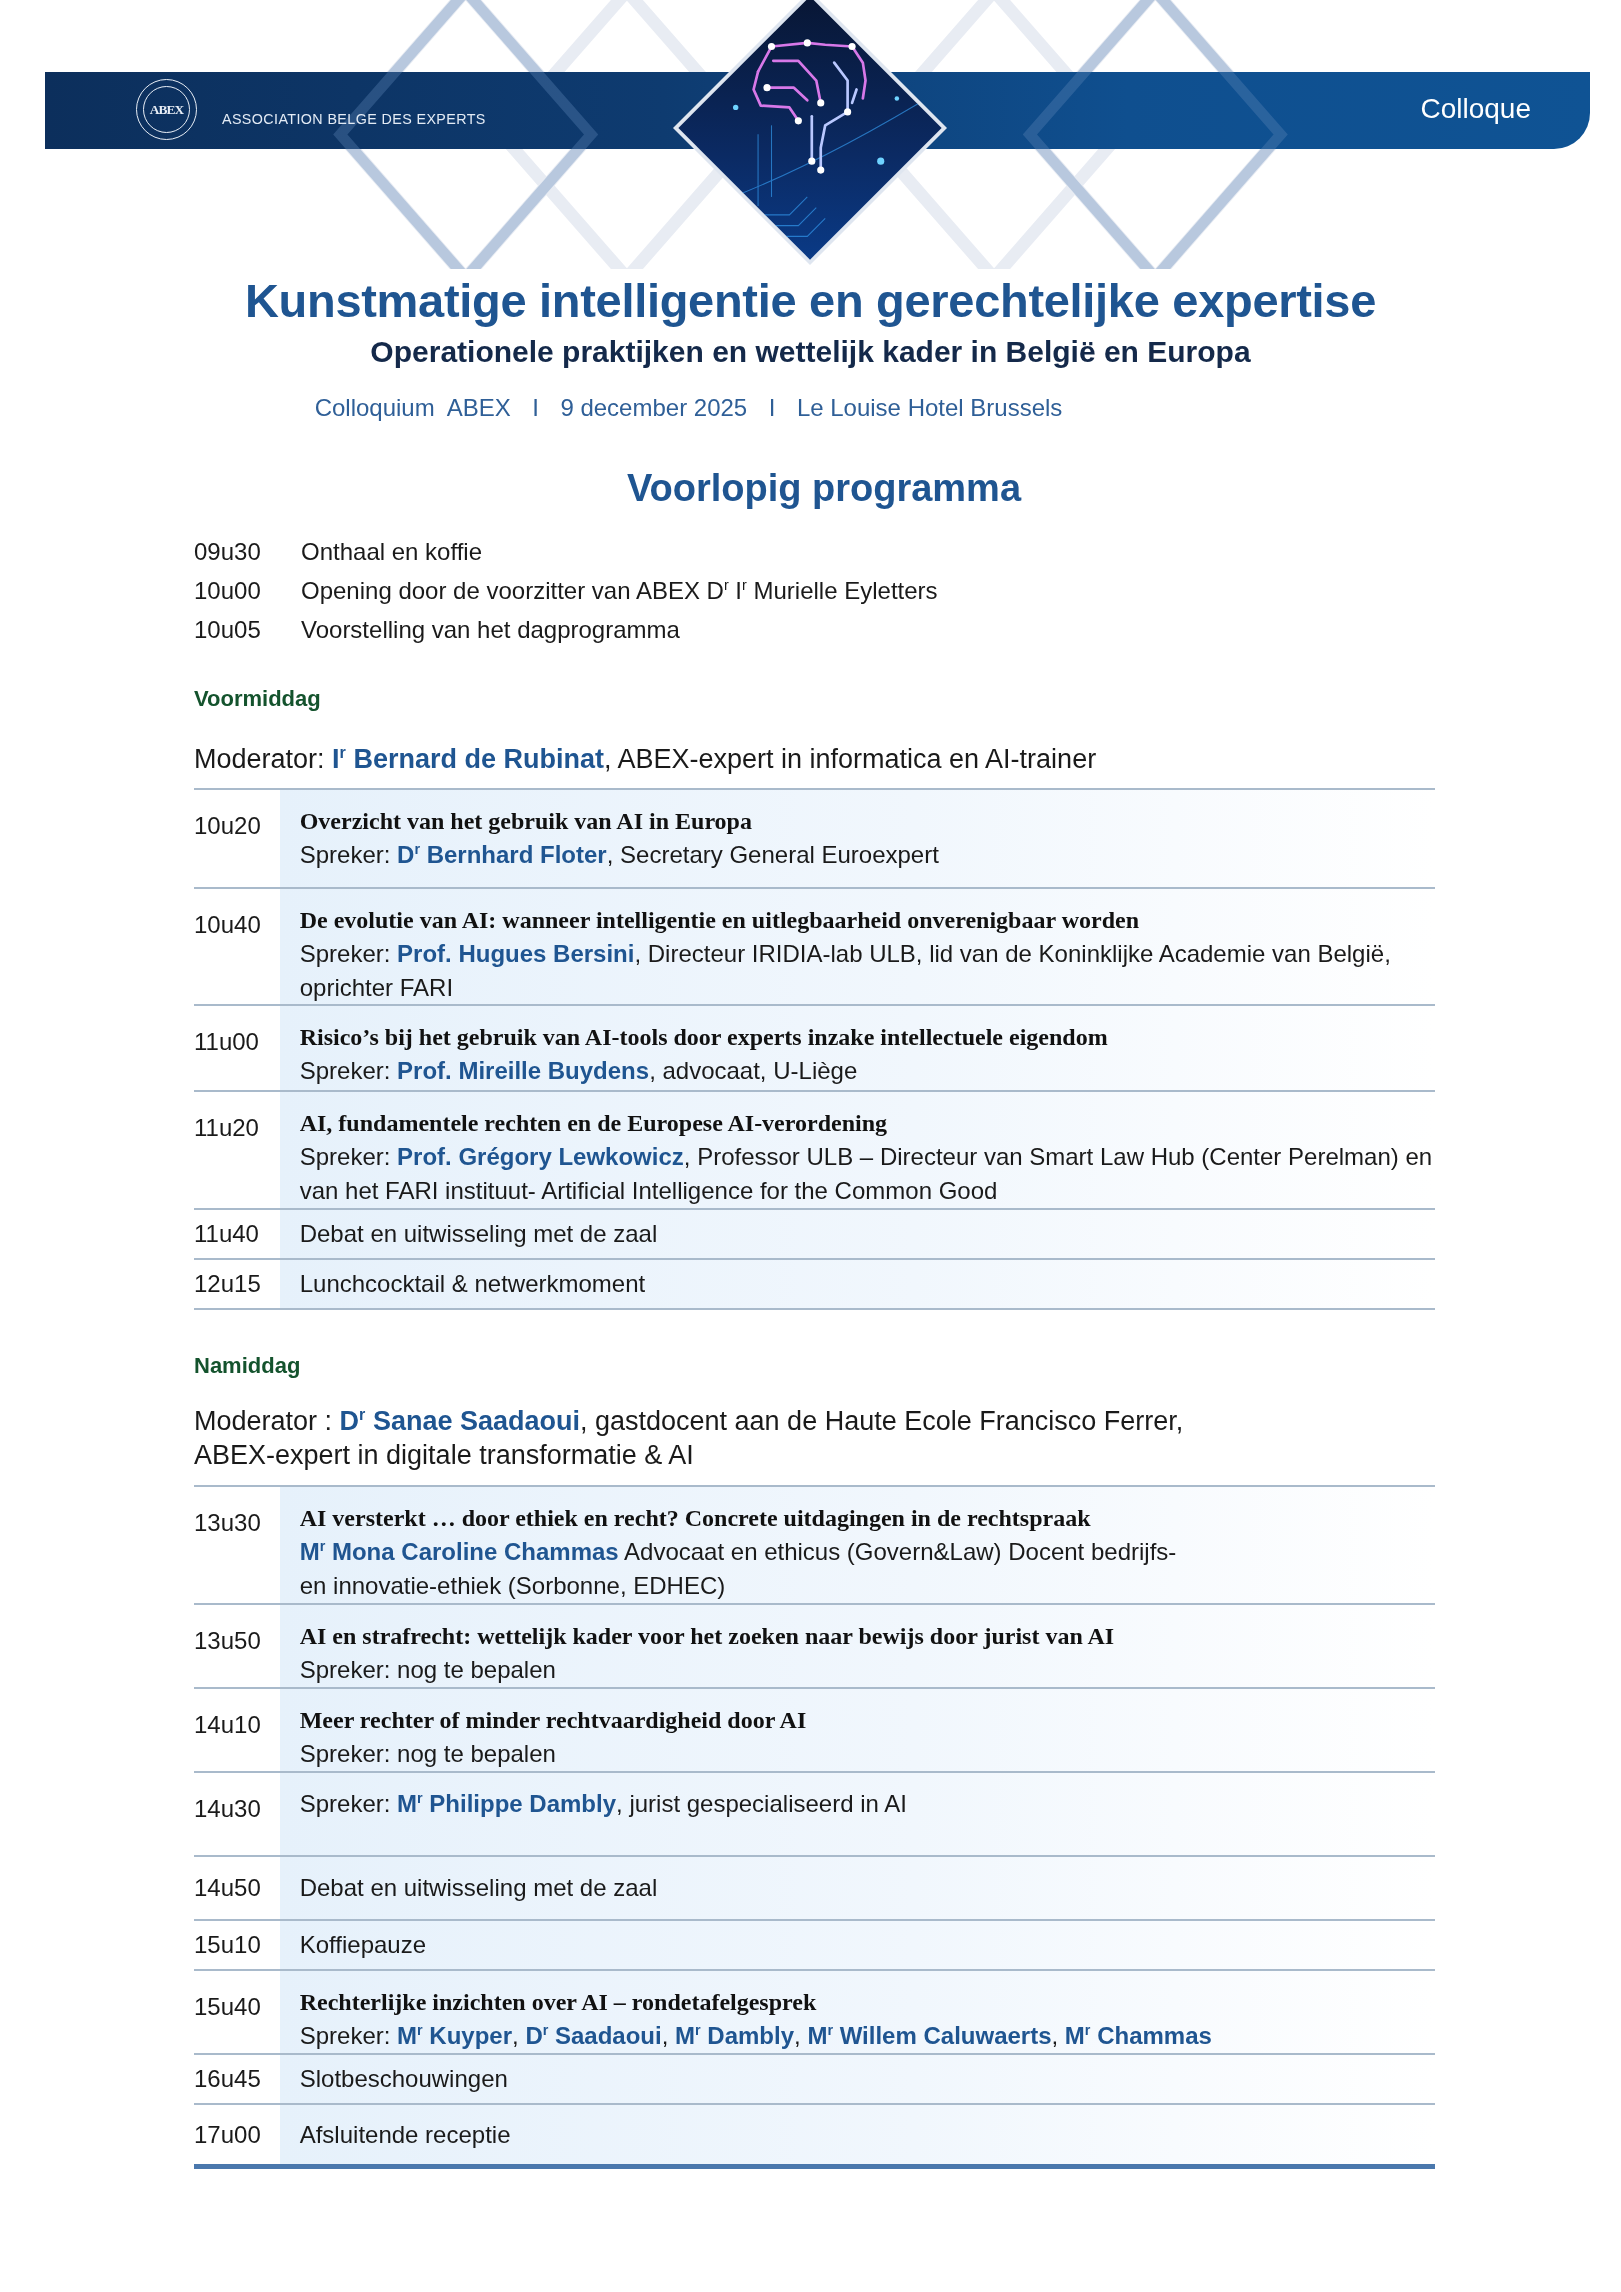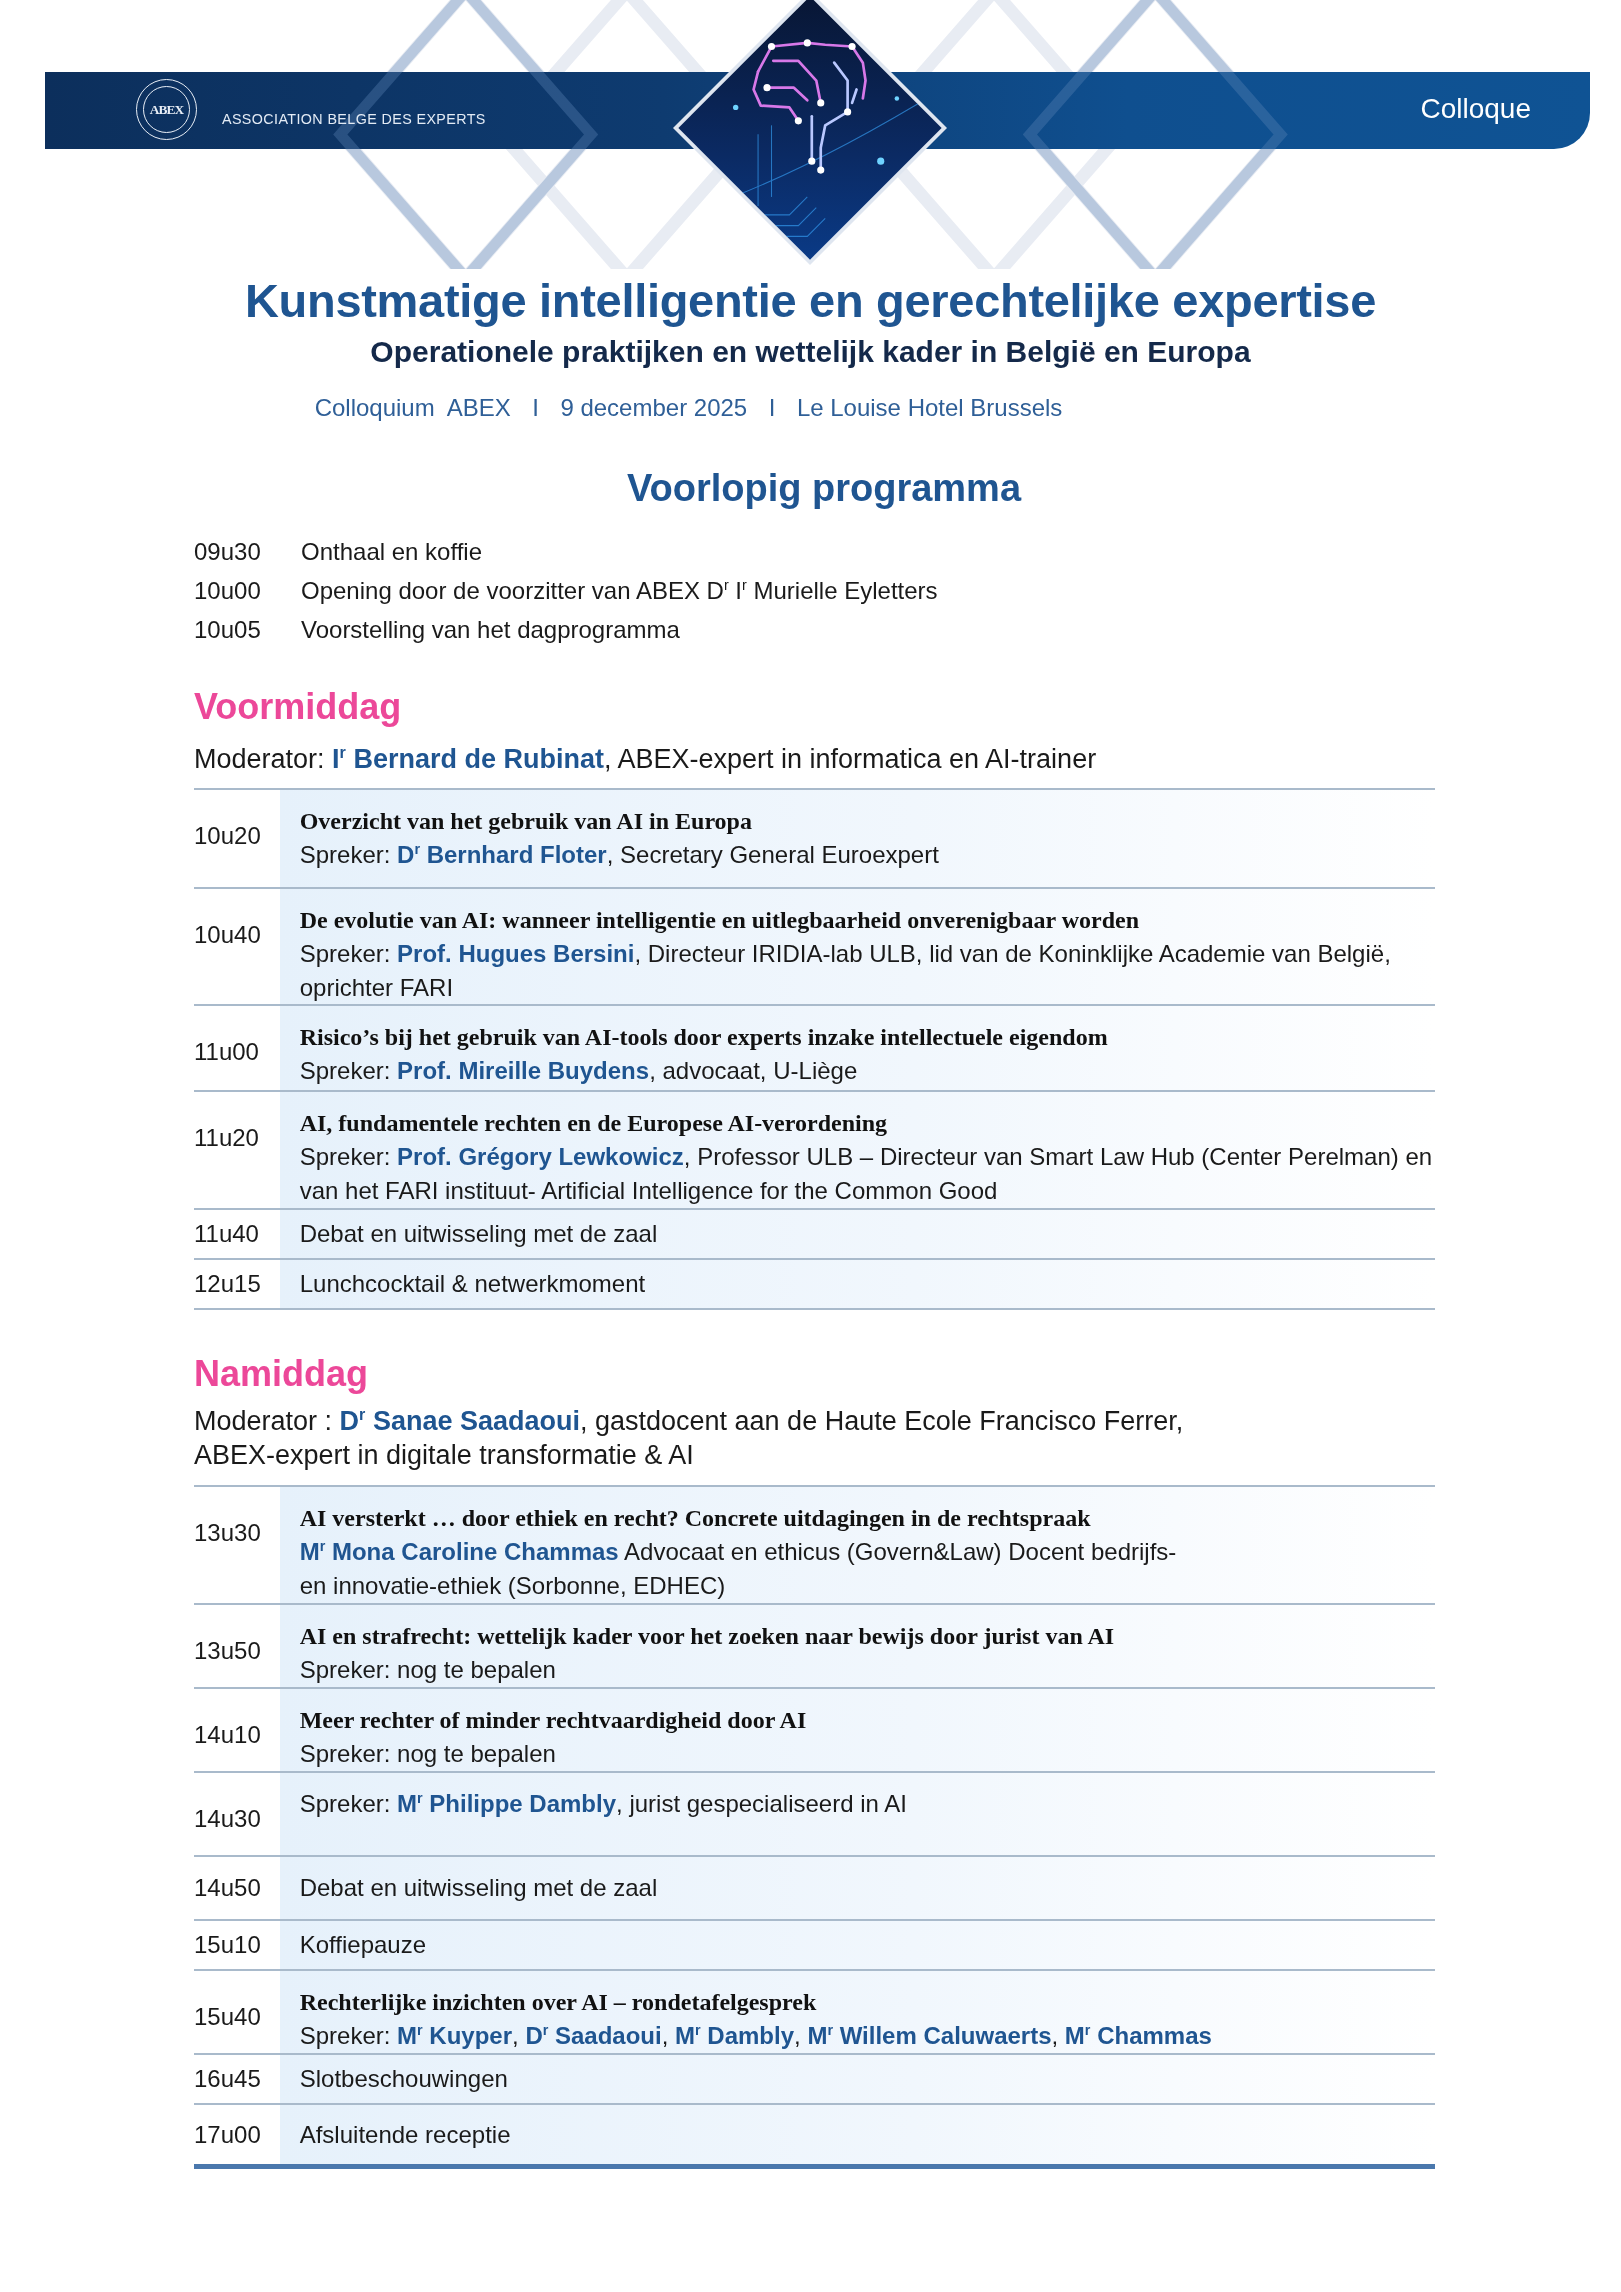--- a/index.html
+++ b/index.html
@@ -20,27 +20,27 @@
            font-size:47px; font-weight:bold; letter-spacing:-0.3px; }
   .subtitle { position:absolute; left:0; width:1621px; top:335px; text-align:center; color:#14294a;
            font-size:30px; font-weight:bold; }
   .meta { position:absolute; left:0; width:1377px; top:394px; text-align:center; color:#2f5f97; font-size:24px; }
   .meta .sep { margin:0 21.5px; }
   .prog-title { position:absolute; left:0; width:1648px; top:467px; text-align:center; color:#1f5591;
            font-size:38px; font-weight:bold; }
   .intro { position:absolute; left:194px; top:532px; }
   .intro-row { height:39px; font-size:24px; display:flex; align-items:center; }
   .time { width:107px; flex:none; }
-  .section-title { position:absolute; left:194px; color:#ec4899; font-size:36px; font-weight:bold; }
+  .section-title { position:absolute; left:194px; color:#14532d; font-size:22px; font-weight:bold; }
   .moderator { position:absolute; left:194px; font-size:27px; line-height:34px; width:1236px; }
   .hl { color:#1f5591; font-weight:bold; }
   sup { font-size:0.6em; vertical-align:0.6em; line-height:0; }
   .table { position:absolute; left:194px; width:1241px; }
   .row { position:relative; border-top:2.7px solid #a9bacb; display:flex; box-sizing:border-box; }
-  .row .tcell { width:86px; flex:none; padding-top:29px; font-size:24px; background:#ffffff; }
+  .row .tcell { width:86px; flex:none; padding-top:19px; font-size:24px; background:#ffffff; }
   .row .ccell { flex:1; padding:14.3px 0 0 19.7px; font-size:24px; line-height:34px;
                 background:linear-gradient(90deg,#e6f1fb 0%,#f1f7fd 55%,#ffffff 100%); }
   .row.single .tcell, .row.single .ccell { padding-top:0; display:flex; align-items:center; }
   .row .tcell { line-height:34px; }
   .ttl { font-weight:bold; color:#111;font-family:Liberation Serif, serif; }
   .table-end { border-top:2.7px solid #a9bacb; }
   .table-end-thick { border-top:5.4px solid #4a78ad; }
 </style>
 </head>
 <body>

